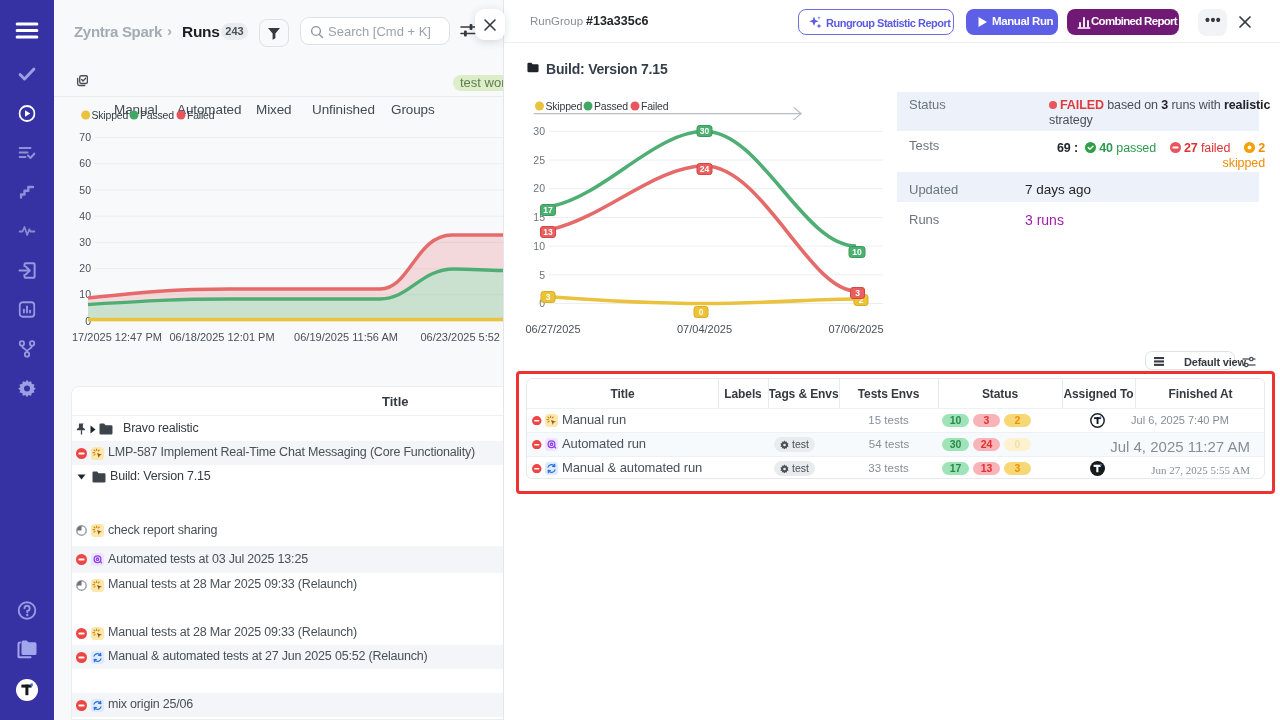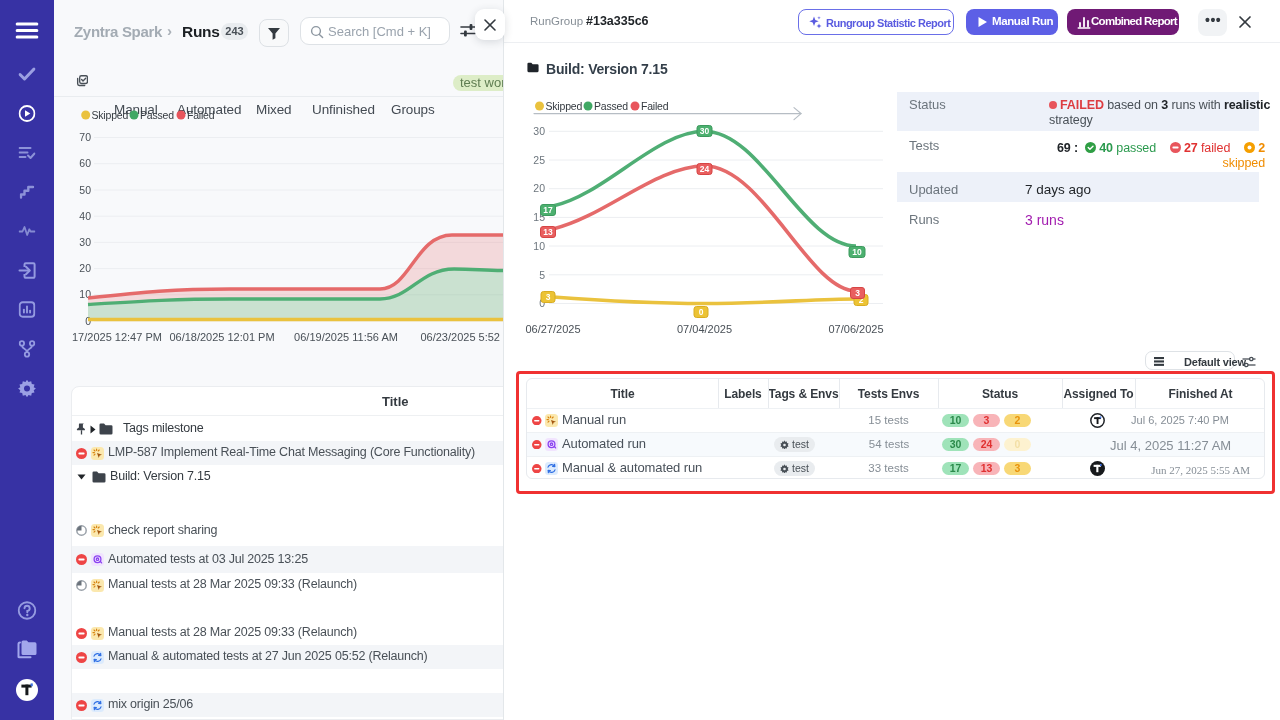--- a/index.html
+++ b/index.html
@@ -192,21 +192,21 @@
         <svg class="abs" style="left:4px;top:6.0px;" width="11" height="12" viewBox="0 0 11 12">
           <path d="M3.2 0.5 h4.6 l-0.9 1 v3 l2 1.6 v1.2 h-8 v-1.2 l2 -1.6 v-3 Z" fill="#3d434b"></path>
           <line x1="5.5" y1="7.3" x2="5.5" y2="11.5" stroke="#3d434b" stroke-width="1.3"></line>
         </svg>
         <svg class="abs" style="left:18px;top:7.5px;" width="6" height="9" viewBox="0 0 6 9">
           <path d="M0.5 0.5 L5.5 4.5 L0.5 8.5 Z" fill="#212529"></path>
         </svg>
         <svg class="abs" style="left:27px;top:6.0px;" width="14" height="12" viewBox="0 0 14 12">
           <path d="M0.5 1.8 a1.3 1.3 0 0 1 1.3 -1.3 h3.2 l1.6 1.7 h5.6 a1.3 1.3 0 0 1 1.3 1.3 v6.7 a1.3 1.3 0 0 1 -1.3 1.3 h-10.4 a1.3 1.3 0 0 1 -1.3 -1.3 Z" fill="#3d434b"></path>
         </svg>
-        <span class="txt" style="left:51px;top:4.0px;font-weight:500;color:#343a40;">Tags milestone</span>
+        <span class="txt" style="left:51px;top:4.0px;font-weight:500;color:#343a40;">Bravo realistic</span>
       </div>
     <div class="lrow lt" style="top:54px;height:24px;">
         <svg class="abs" style="left:4px;top:6.5px;" width="11" height="11" viewBox="0 0 11 11">
           <circle cx="5.5" cy="5.5" r="5.5" fill="#ee4545"></circle>
           <rect x="2.4" y="4.6" width="6.2" height="1.8" rx="0.9" fill="#fff"></rect>
         </svg>
         <svg class="abs" style="left:19px;top:5.5px;" width="13" height="13" viewBox="0 0 13 13">
           <rect width="13" height="13" rx="3.5" fill="#fbe8ae"></rect>
           <g stroke="#d78310" stroke-width="1.1" stroke-linecap="round">
             <line x1="5.6" y1="2" x2="5.6" y2="3.4"></line>
@@ -544,21 +544,21 @@
           <svg class="abs" style="left:6px;top:3px;" width="9" height="9" viewBox="0 0 9 9">
             <path d="M4.5 0.3 L5.2 1.7 L6.8 1.4 L7 3 L8.6 3.6 L7.8 5 L8.6 6.4 L7 7 L6.8 8.6 L5.2 8.3 L4.5 9.7 L3.8 8.3 L2.2 8.6 L2 7 L0.4 6.4 L1.2 5 L0.4 3.6 L2 3 L2.2 1.4 L3.8 1.7 Z" fill="#495057"></path>
             <circle cx="4.5" cy="5" r="1.3" fill="#e9ecef"></circle>
           </svg>
           <span class="abs" style="left:18px;top:1.5px;font-size:10.5px;color:#495057;">test</span>
         </div>
       <div class="abs" style="left:307px;top:58.5px;width:110px;text-align:center;font-size:11.5px;color:#868e96;">54 tests</div>
       <div class="abs" style="left:415px;top:58.5px;width:27px;height:13px;background:#9fe3b9;border-radius:7px;text-align:center;font-size:10.5px;font-weight:700;color:#2b8a4b;line-height:13px;">30</div>
         <div class="abs" style="left:446px;top:58.5px;width:27px;height:13px;background:#f8b4b8;border-radius:7px;text-align:center;font-size:10.5px;font-weight:700;color:#e03131;line-height:13px;">24</div>
         <div class="abs" style="left:477px;top:58.5px;width:27px;height:13px;background:#fdf2d0;border-radius:7px;text-align:center;font-size:10.5px;font-weight:700;color:#f3dfa6;line-height:13px;">0</div>
-      <div class="abs" style="left:583px;top:59px;width:140px;text-align:left;font-size:13px;color:#868e96;">Jul 4, 2025 11:27 AM</div>
+      <div class="abs" style="left:583px;top:59px;width:140px;text-align:right;font-size:15px;color:#868e96;">Jul 4, 2025 11:27 AM</div>
       <svg class="abs" style="left:5px;top:84.5px;" width="9.5" height="9.5" viewBox="0 0 11 11">
           <circle cx="5.5" cy="5.5" r="5.5" fill="#ee4545"></circle>
           <rect x="2.4" y="4.6" width="6.2" height="1.8" rx="0.9" fill="#fff"></rect>
         </svg>
       <svg class="abs" style="left:18px;top:82.5px;" width="13" height="13" viewBox="0 0 13 13">
           <rect width="13" height="13" rx="3.5" fill="#dcebfd"></rect>
           <g fill="none" stroke="#2f6fe4" stroke-width="1.2" stroke-linecap="round">
             <path d="M3 5.2 A3.6 3.6 0 0 1 9.6 4.4"></path>
             <path d="M10 7.8 A3.6 3.6 0 0 1 3.4 8.6"></path>
             <path d="M9.6 2.4 L9.8 4.6 L7.6 4.4" stroke-linejoin="round"></path>

